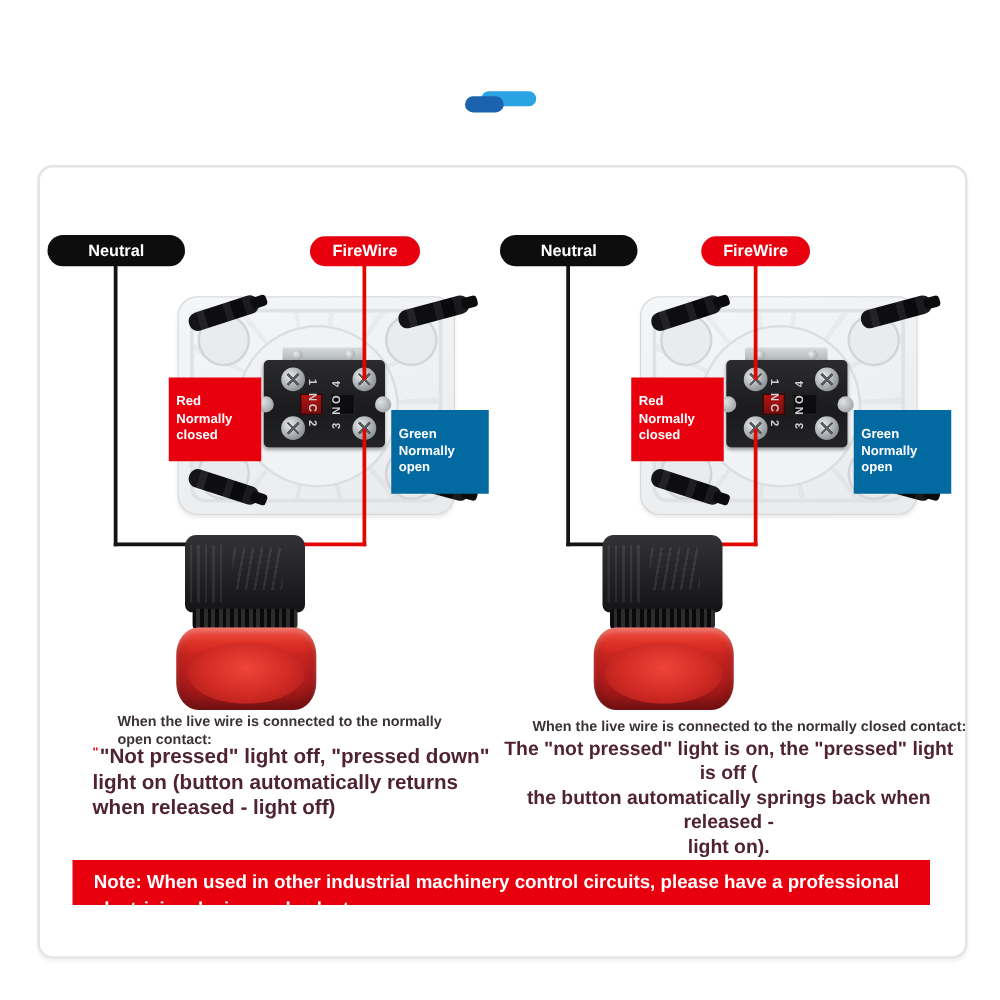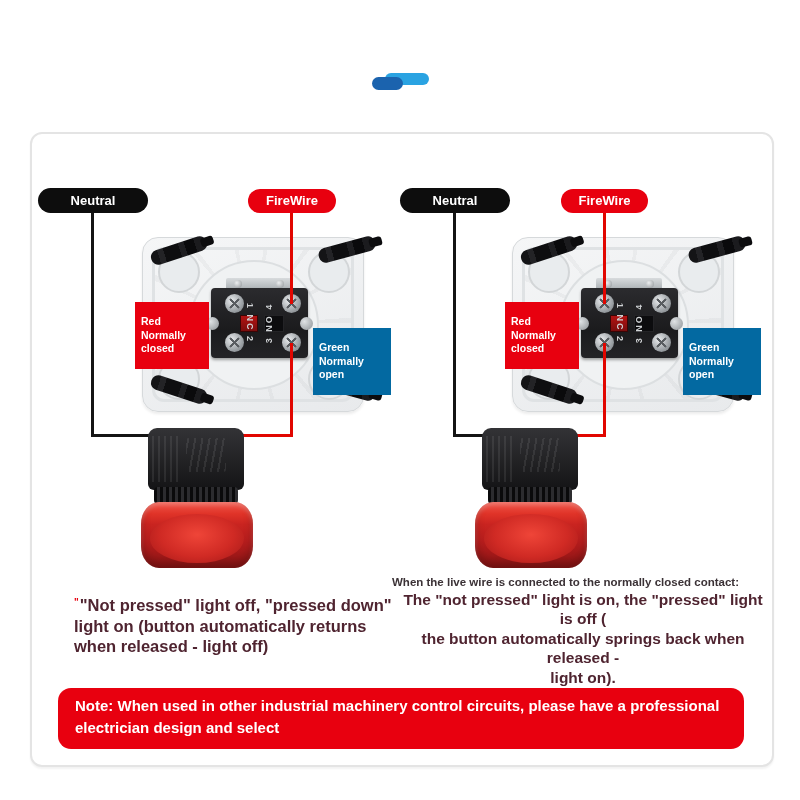--- a/index.html
+++ b/index.html
@@ -118,30 +118,30 @@
   .lamp-lens{position:absolute;left:0;top:74px;width:112px;height:66px;
     border-radius:18px/22px;
     background:linear-gradient(180deg,#f0564a 0%,#e03328 18%,#c92420 34%,#b61d1d 60%,#8f1515 100%);
     box-shadow:inset 0 -6px 10px rgba(0,0,0,.25),inset 0 3px 4px rgba(255,255,255,.25);}
   .lamp-lens::after{content:"";position:absolute;left:9px;right:9px;top:12px;bottom:5px;
     border-radius:50%;background:radial-gradient(ellipse at 50% 42%,#ef4538 0%,#d02a24 55%,#a11717 100%);}
 
   
   .cap-intro{position:absolute;font-size:11.5px;font-weight:bold;color:#3b3236;line-height:1.2;}
   .dA .cap-intro{left:64px;top:392px;width:285px;text-align:left;white-space:pre-line;}
-  .dB .cap-intro{left:-8px;top:396px;width:381px;text-align:left;white-space:nowrap;}
+  .dB .cap-intro{left:-8px;top:396px;width:381px;text-align:right;white-space:nowrap;}
   .cap-main{position:absolute;font-weight:bold;color:#4f2430;line-height:1.25;white-space:pre-line;}
   .dA .cap-main{left:44px;top:415px;width:325px;text-align:left;font-size:16.5px;}
   .dB .cap-main{left:2px;top:410px;width:362px;text-align:center;font-size:15.5px;}
   .lead-mark{color:#e8000f;font-size:10px;vertical-align:5px;margin-right:1px;}
 
   
-  .note-banner{position:absolute;left:58px;top:688px;width:686px;height:61px;background:#e8000f;
+  .note-banner{position:absolute;left:58px;top:688px;width:686px;height:36px;background:#e8000f;
     color:#fff;font-size:15px;font-weight:bold;line-height:1.45;padding:7px 17px;
-    box-sizing:border-box;white-space:pre-line;border-radius:13px;}
+    box-sizing:border-box;white-space:pre-line;}
 </style>
 </head>
 <body>
 
 <div class="stage">
 
   <div class="title-underline">
     <div class="u-light"></div>
     <div class="u-dark"></div>
   </div>
@@ -192,20 +192,22 @@
 
     <div class="pill pill-neutral">Neutral</div>
     <div class="pill pill-firewire">FireWire</div>
 
     <div class="lamp">
       <div class="lamp-body"></div>
       <div class="lamp-collar"></div>
       <div class="lamp-lens"></div>
     </div>
 
+    <div class="cap-intro">When the live wire is connected to the normally
+open contact:</div>
     <div class="cap-main"><span class="lead-mark">"</span><span>"Not pressed" light off, "pressed down"
 light on (button automatically returns
 when released - light off)</span></div>
   </div>
 
   <div class="d dB">
     <div class="wire w-black wire-black-v"></div>
     <div class="wire w-black wire-black-h"></div>
 
     <div class="enclosure">

